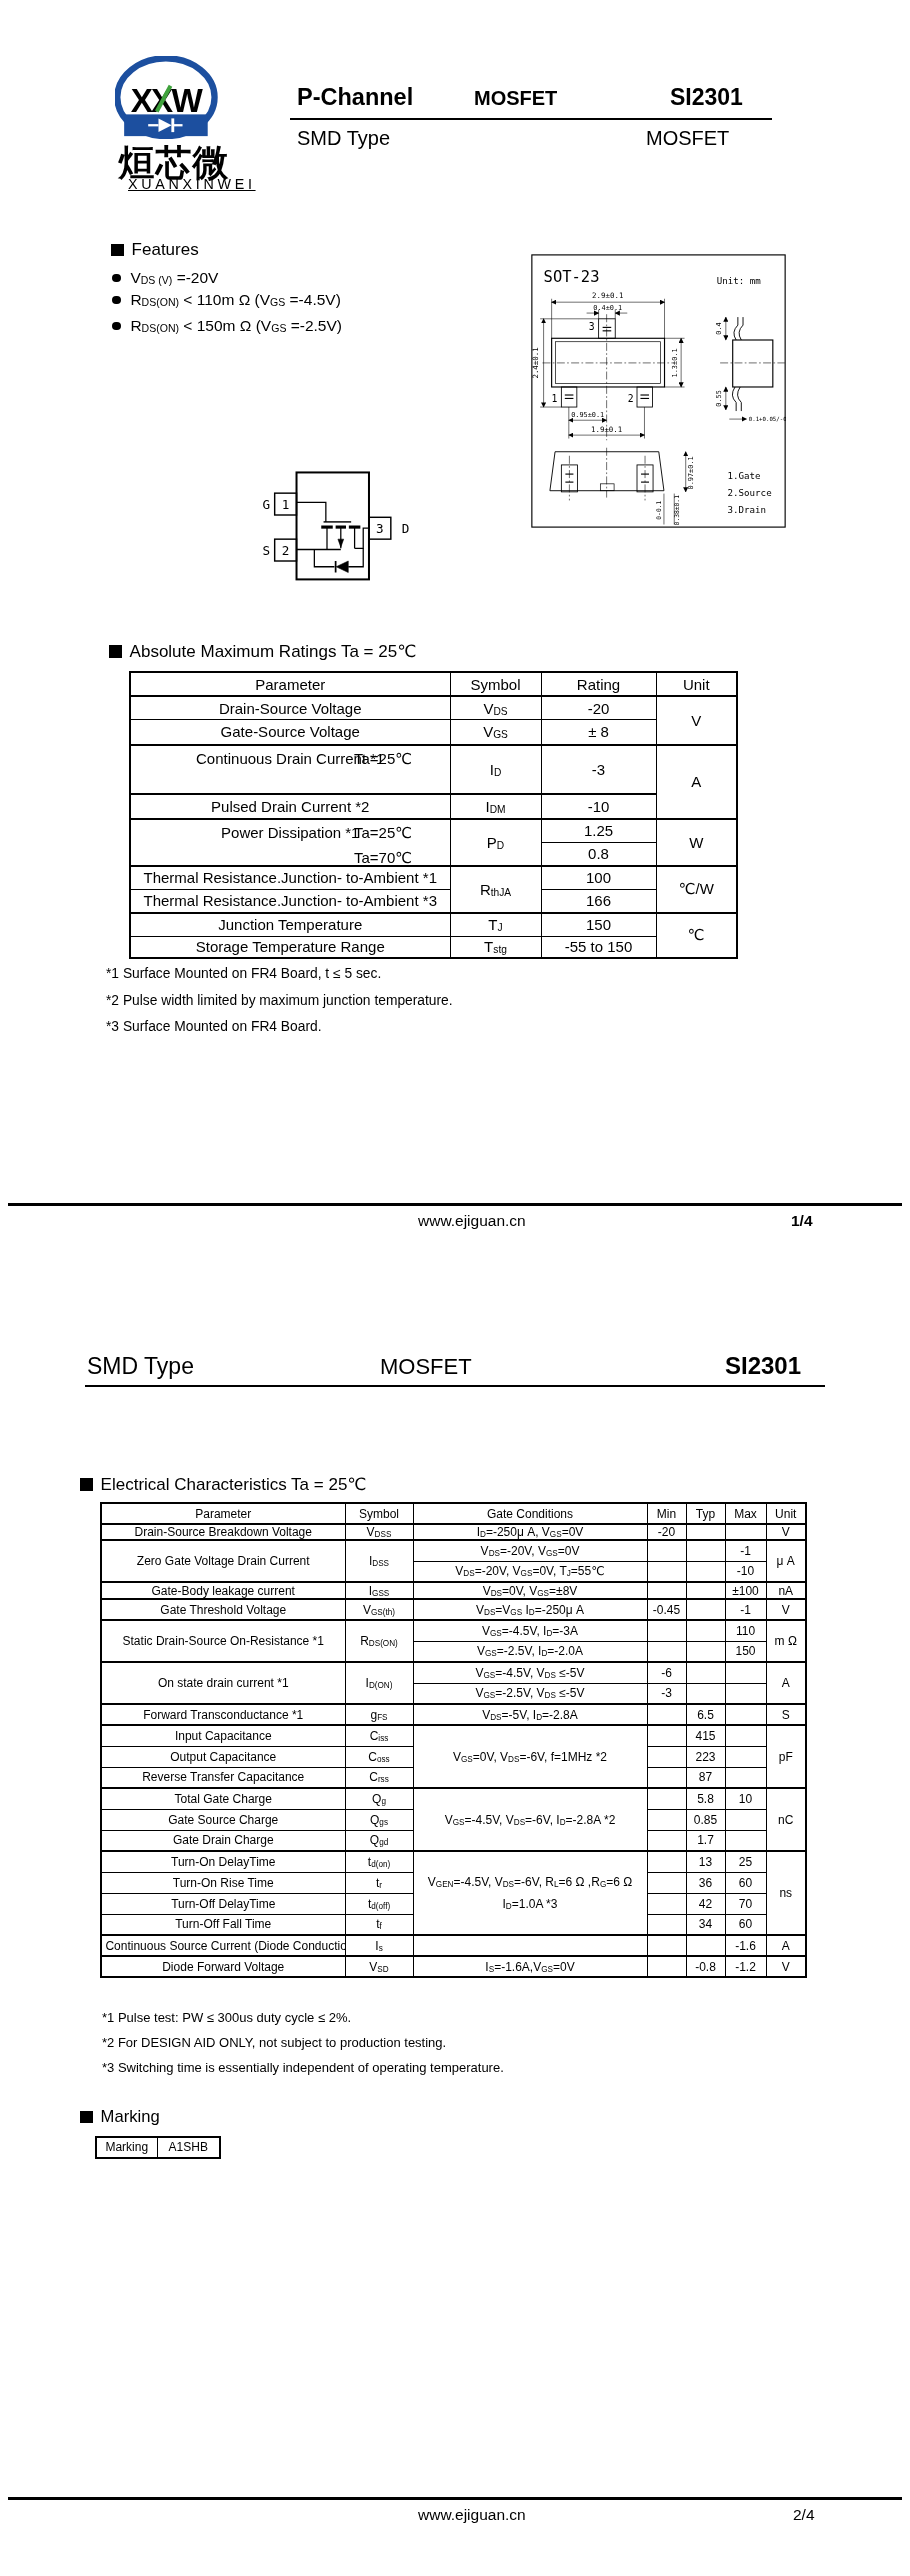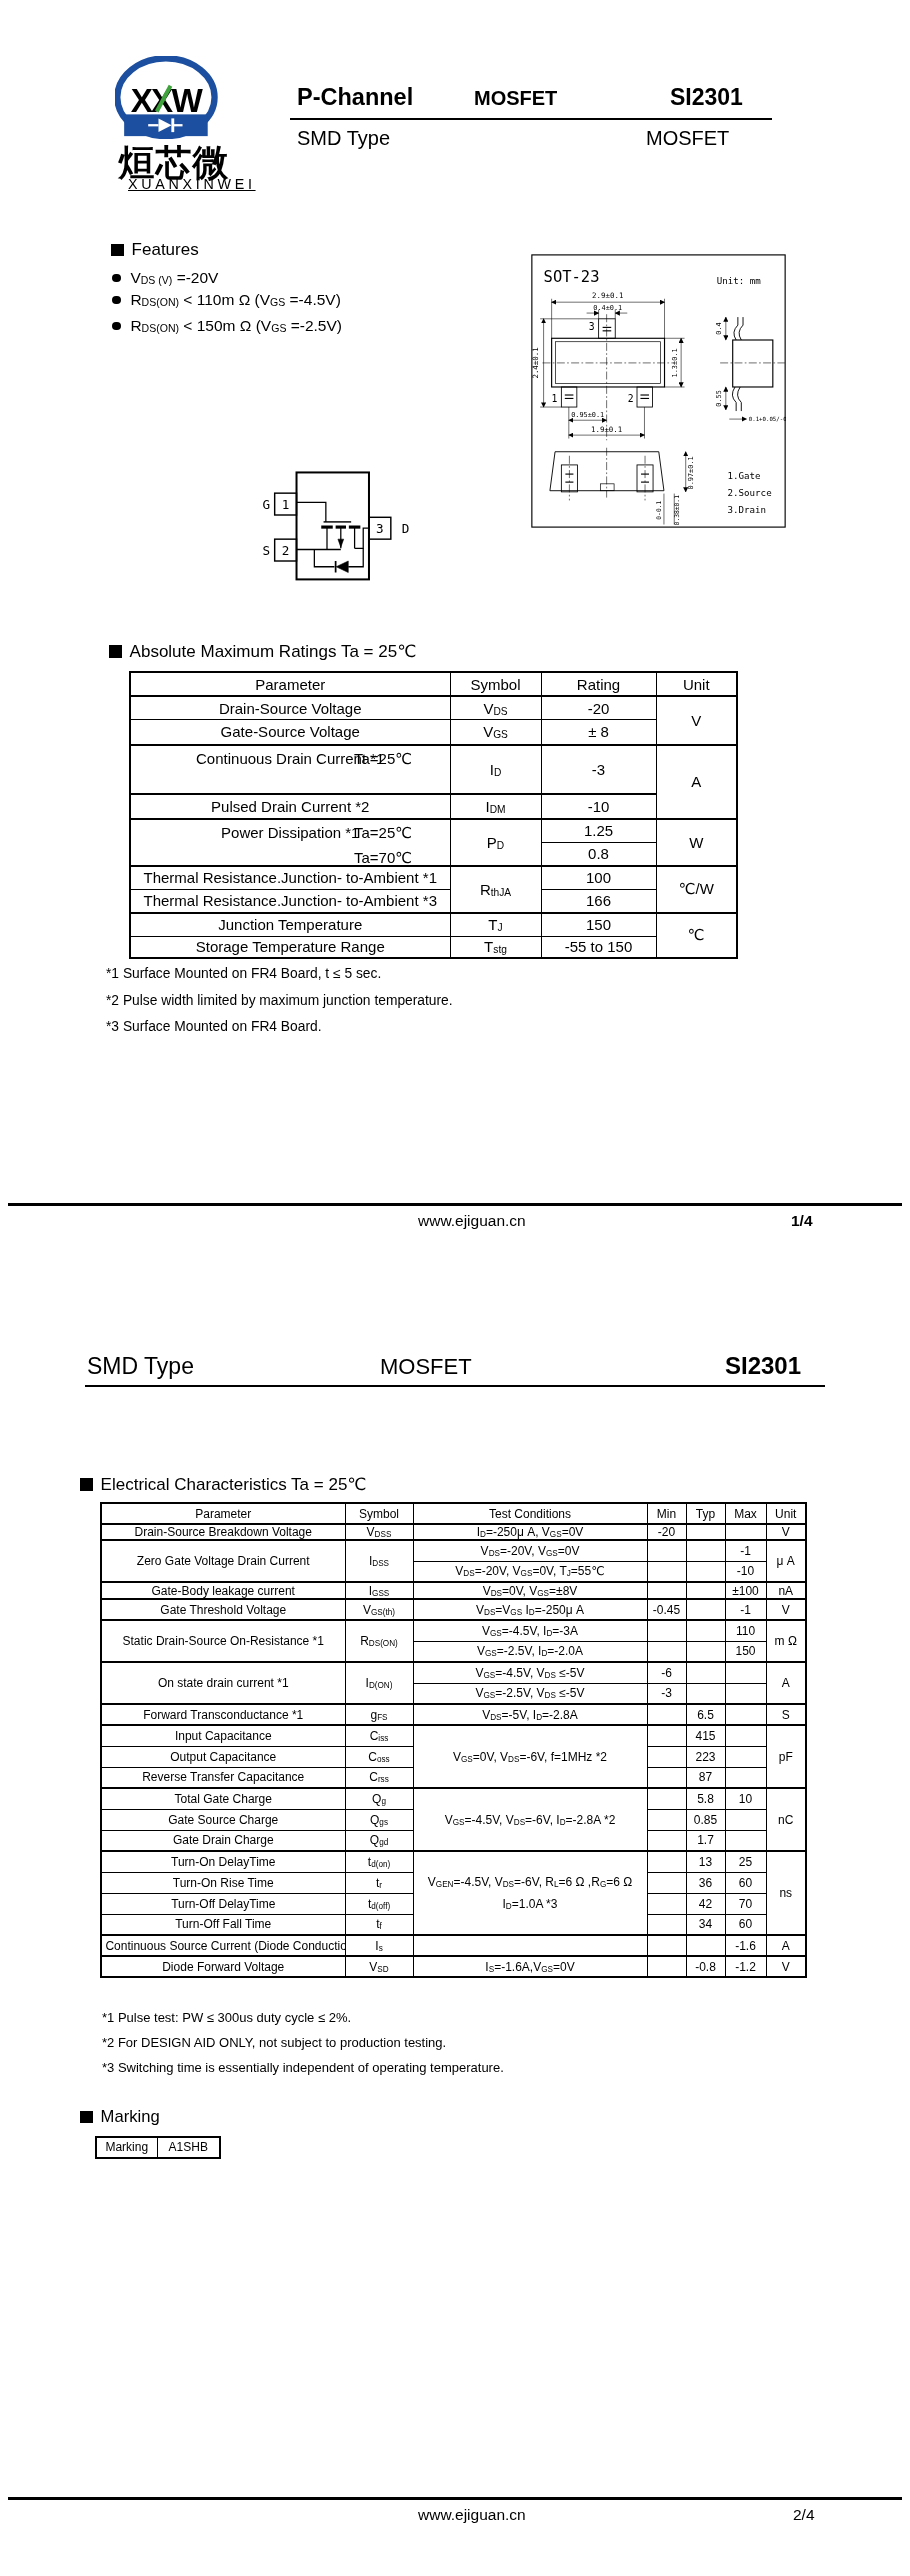--- a/index.html
+++ b/index.html
@@ -334,21 +334,21 @@
           <col style="width:234px">
         <col style="width:39px">
           <col style="width:39px">
           <col style="width:41px">
           <col style="width:40px">
       </colgroup>
       <tbody>
           <tr style="height:21px">
         <th>Parameter</th>
         <th>Symbol</th>
-        <th>Test Conditions</th>
+        <th>Gate Conditions</th>
         <th>Min</th>
         <th>Typ</th>
         <th>Max</th>
         <th>Unit</th>
       </tr>
       <tr class="grp" style="height:16px">
         <td class="pl">Drain-Source Breakdown Voltage</td>
         <td>V<sub>DSS</sub></td>
         <td class="pl">I<sub>D</sub>=-250μ A, V<sub>GS</sub>=0V</td>
         <td>-20</td>

